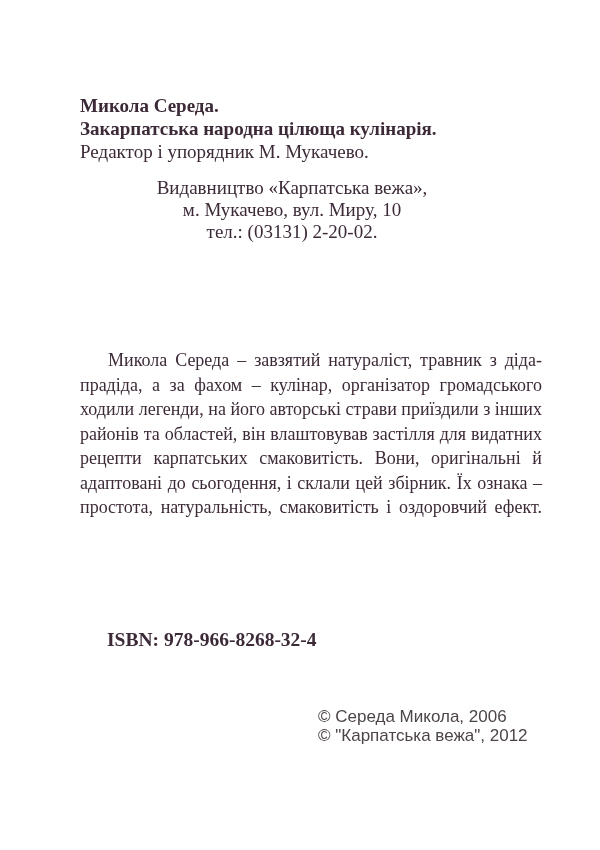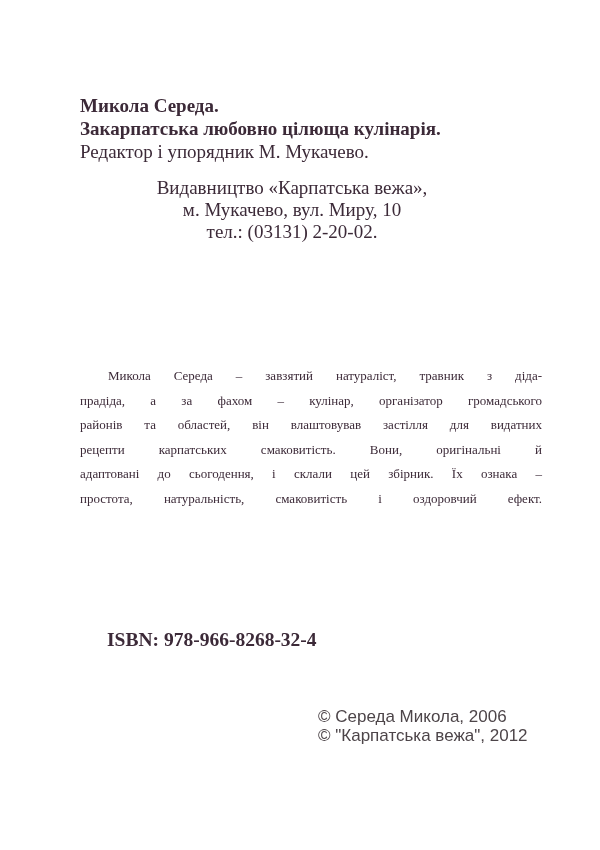--- a/index.html
+++ b/index.html
@@ -35,23 +35,23 @@
     width: 424px;
     text-align: center;
     font-size: 19px;
     line-height: 22px;
   }
 
   
   .annotation {
     position: absolute;
     left: 80px;
-    top: 364px;
+    top: 348px;
     width: 462px;
-    font-size: 13px;
+    font-size: 18px;
     line-height: 24.5px;
   }
   .annotation .line {
     text-align: justify;
     text-align-last: justify;
     text-justify: inter-word;
     white-space: normal;
   }
   .annotation .line.indent { text-indent: 28px; }
 
@@ -77,33 +77,34 @@
     color: #4d4549;
   }
 </style>
 </head>
 <body>
 
 <div class="page">
 
   <div class="author-block">
     <div class="bold">Микола Середа.</div>
-    <div class="bold">Закарпатська любовно цілюща кулінарія.</div>
+    <div class="bold">Закарпатська народна цілюща кулінарія.</div>
     <div>Редактор і упорядник М. Мукачево.</div>
   </div>
 
   <div class="publisher-block">
     <div>Видавництво «Карпатська вежа»,</div>
     <div>м. Мукачево, вул. Миру, 10</div>
     <div>тел.: (03131) 2-20-02.</div>
   </div>
 
   <div class="annotation">
     <div class="line indent">Микола Середа – завзятий натураліст, травник з діда-</div>
     <div class="line">прадіда, а за фахом – кулінар, організатор громадського</div>
+    <div class="line">ходили легенди, на його авторські страви приїздили з інших</div>
     <div class="line">районів та областей, він влаштовував застілля для видатних</div>
     <div class="line">рецепти карпатських смаковитість. Вони, оригінальні й</div>
     <div class="line">адаптовані до сьогодення, і склали цей збірник. Їх ознака –</div>
     <div class="line">простота, натуральність, смаковитість і оздоровчий ефект.</div>
   </div>
 
   <div class="isbn">ISBN: 978-966-8268-32-4</div>
 
   <div class="copyright">
     <div>© Середа Микола, 2006</div>

